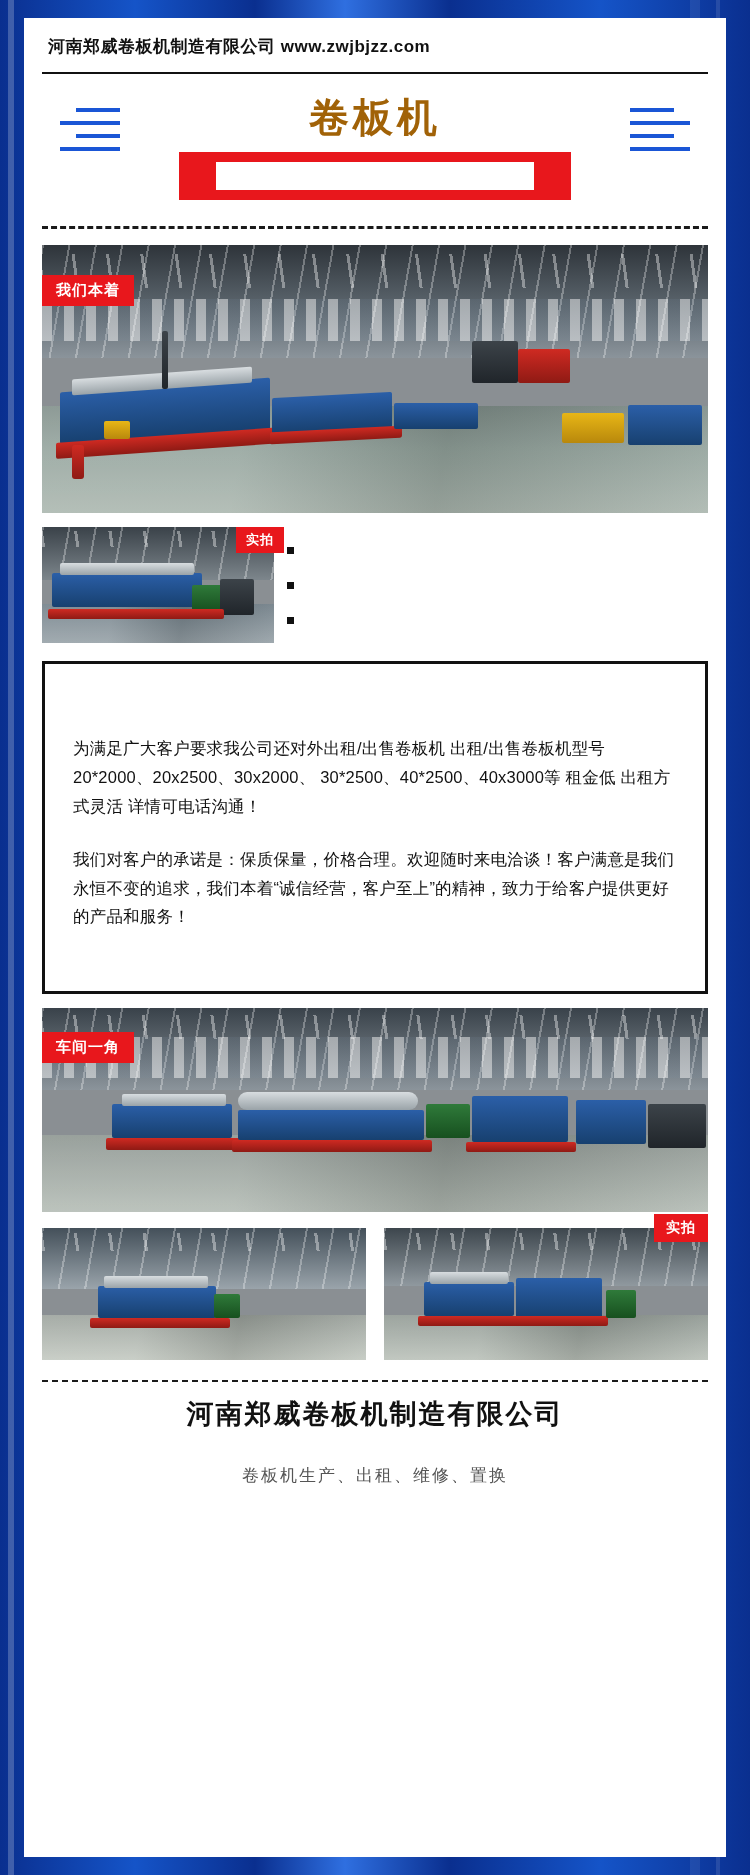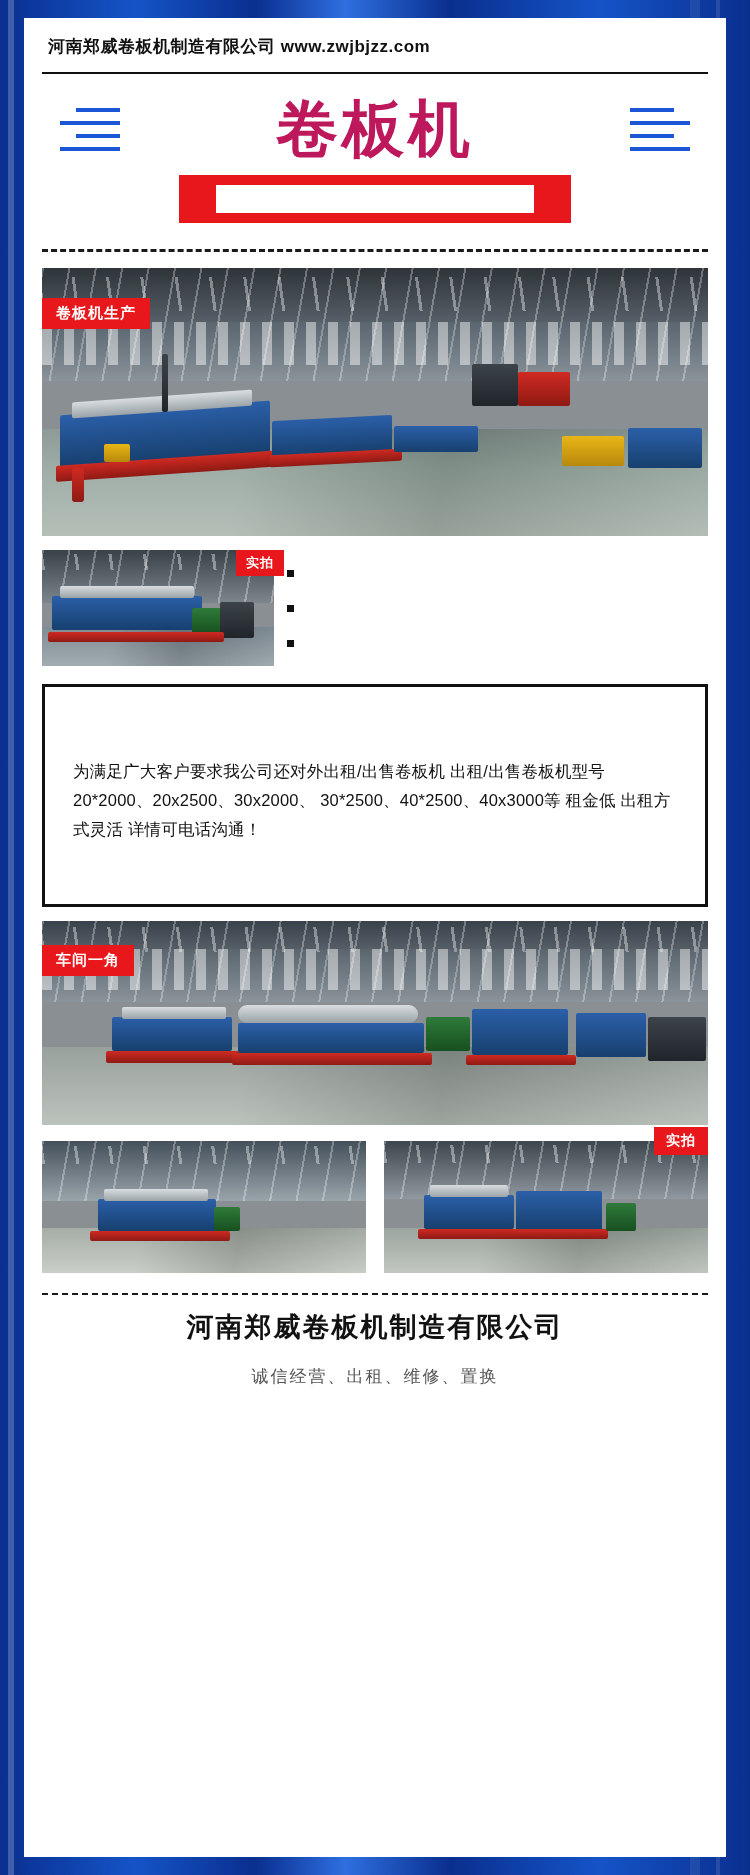--- a/index.html
+++ b/index.html
@@ -41,21 +41,21 @@
   .rule{
     height:2px;background:#111;margin:0 16px;
   }
   
   .title-wrap{
     position:relative;
     padding:22px 0 10px;
     text-align:center;
   }
   .main-title{
-    font-size:62px;font-weight:bold;color:#be185d;letter-spacing:4px;
+    font-size:40px;font-weight:bold;color:#a16207;letter-spacing:4px;
     line-height:1.05;
     margin:0 0 14px 0;
     font-family:"DejaVu Sans","Liberation Sans",sans-serif;
   }
   .deco{
     position:absolute;top:34px;
     display:flex;flex-direction:column;gap:9px;
   }
   .deco.left{left:34px;align-items:flex-end;}
   .deco.right{right:34px;align-items:flex-start;}
@@ -162,21 +162,21 @@
   
   .duo{
     display:flex;gap:18px;margin:16px 16px 0 16px;
   }
   .duo .fig{flex:1 1 0;}
   
   .footer{
     text-align:center;padding-top:14px;
   }
   .footer .f1{
-    font-size:27px;font-weight:bold;color:#111;letter-spacing:2px;margin-bottom:20px;
+    font-size:27px;font-weight:bold;color:#111;letter-spacing:2px;margin-bottom:32px;
   }
   .footer .f2{
     font-size:17px;color:#555;letter-spacing:2px;
   }
 </style>
 </head>
 <body>
 
 <div class="poster">
   <div class="stripe" style="left:8px"></div>
@@ -205,21 +205,21 @@
       </div>
       <h1 class="main-title">卷板机</h1>
       <div class="red-band">
         <div class="slot"></div>
       </div>
     </div>
 
     <div class="dash-rule"></div>
 
     <div class="fig" style="margin:16px 16px 0 16px;">
-      <div class="tag" style="left:0;top:30px;">卷板机生产</div>
+      <div class="tag" style="left:0;top:30px;">我们本着</div>
       <div class="photo" style="height:268px;">
         <div class="ph-roof"></div>
         <div class="ph-win"></div>
         <div class="ph-floor"></div>
         <div class="mach m-blue" style="left:18px;top:140px;width:210px;height:52px;transform:skewY(-4deg)"></div>
         <div class="mach m-steel" style="left:30px;top:128px;width:180px;height:16px;transform:skewY(-4deg)"></div>
         <div class="mach m-red" style="left:14px;top:190px;width:225px;height:16px;transform:skewY(-4deg)"></div>
         <div class="mach m-blue" style="left:230px;top:150px;width:120px;height:36px;transform:skewY(-3deg)"></div>
         <div class="mach m-red" style="left:228px;top:184px;width:132px;height:12px;transform:skewY(-3deg)"></div>
         <div class="mach m-blue" style="left:352px;top:158px;width:84px;height:26px;"></div>
@@ -248,20 +248,21 @@
       </div>
       <div class="bullets">
         <i></i>
           <i></i>
           <i></i>
       </div>
     </div>
 
     <div class="textbox">
       <p>为满足广大客户要求我公司还对外出租/出售卷板机 出租/出售卷板机型号 20*2000、20x2500、30x2000、 30*2500、40*2500、40x3000等 租金低 出租方式灵活 详情可电话沟通！</p>
+      <p>我们对客户的承诺是：保质保量，价格合理。欢迎随时来电洽谈！客户满意是我们永恒不变的追求，我们本着“诚信经营，客户至上”的精神，致力于给客户提供更好的产品和服务！</p>
     </div>
 
     <div class="fig" style="margin:14px 16px 0 16px;">
       <div class="tag" style="left:0;top:24px;">车间一角</div>
       <div class="photo" style="height:204px;">
         <div class="ph-roof" style="height:40%;background:linear-gradient(180deg,#39424a,#8b949b)"></div>
         <div class="ph-win" style="top:14%;height:20%"></div>
         <div class="ph-floor" style="height:38%;background:linear-gradient(180deg,#8b948f,#b3bbb4)"></div>
         <div class="mach m-blue" style="left:70px;top:96px;width:120px;height:34px;"></div>
         <div class="mach m-steel" style="left:80px;top:86px;width:104px;height:12px;"></div>
@@ -299,17 +300,17 @@
           <div class="mach m-red" style="left:34px;top:88px;width:190px;height:10px;"></div>
           <div class="mach m-green" style="left:222px;top:62px;width:30px;height:28px;"></div>
         </div>
       </div>
     </div>
 
     <div class="dash-rule" style="margin-top:20px;border-top-width:2px"></div>
 
     <div class="footer">
       <div class="f1">河南郑威卷板机制造有限公司</div>
-      <div class="f2">诚信经营、出租、维修、置换</div>
+      <div class="f2">卷板机生产、出租、维修、置换</div>
     </div>
 
   </div>
 </div>
 
 </body></html>

